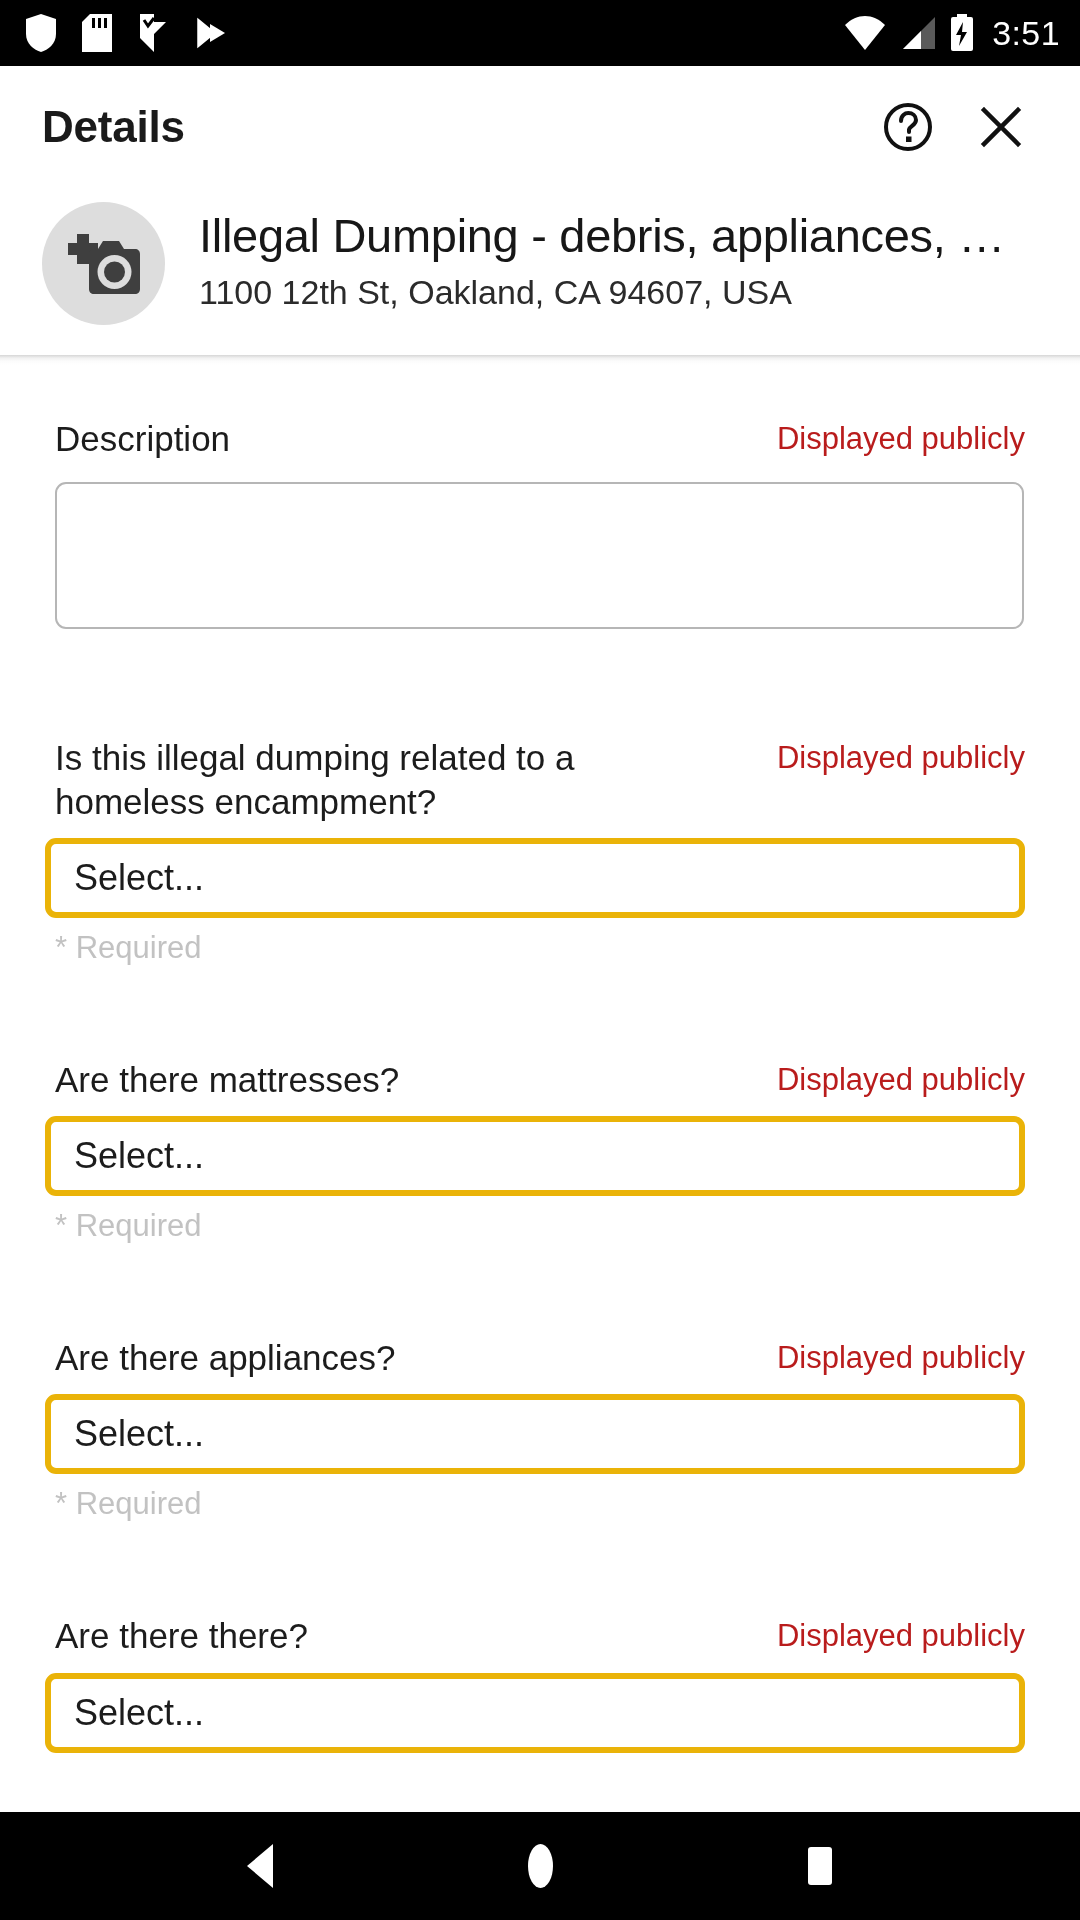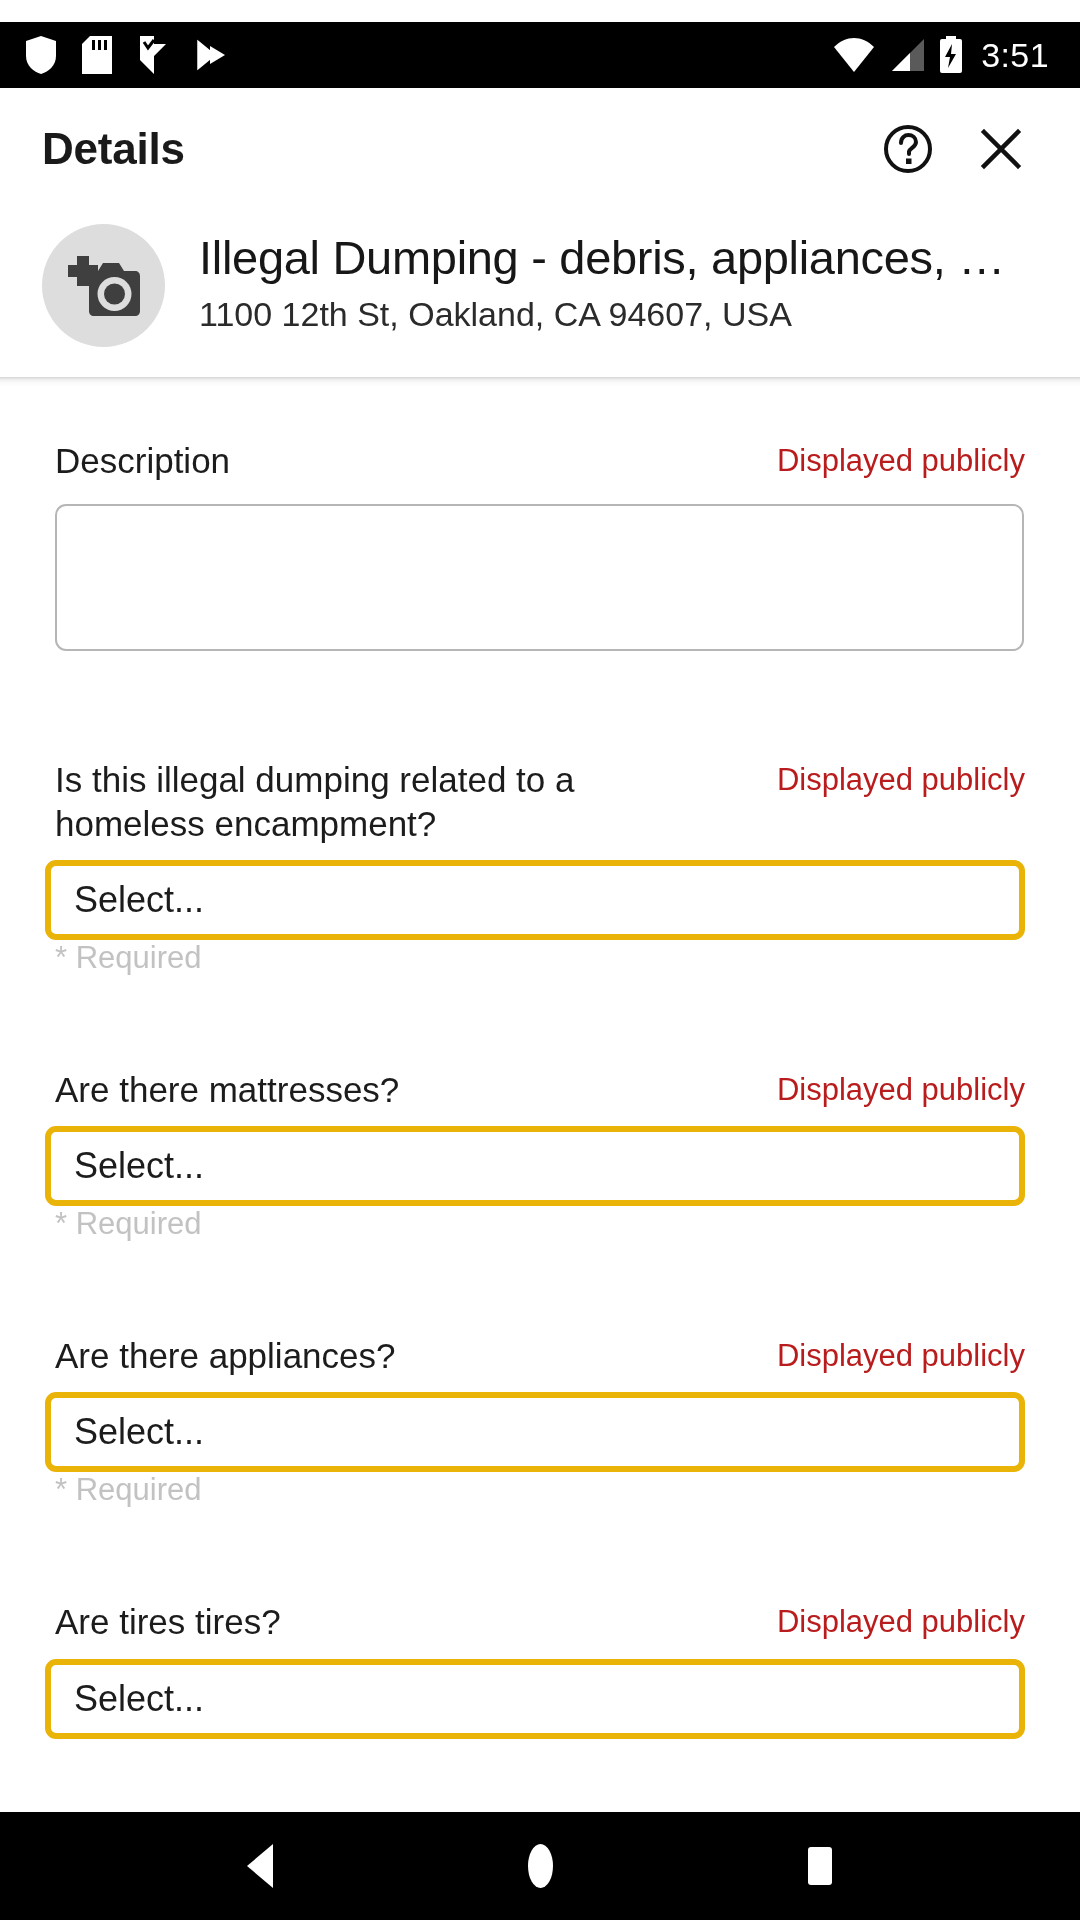--- a/index.html
+++ b/index.html
@@ -23,24 +23,23 @@
     flex-direction: column;
   }
 
   
   .status-bar {
     height: 66px;
     background: #000000;
     display: flex;
     align-items: center;
     justify-content: space-between;
-    padding: 0 31px 0 26px;
-    box-sizing: border-box;
-    flex: 0 0 auto;
-    margin-top: 22px;
+    padding: 0 20px 0 26px;
+    box-sizing: border-box;
+    flex: 0 0 auto;
   }
   .status-left {
     display: flex;
     align-items: center;
     gap: 26px;
   }
   .status-right {
     display: flex;
     align-items: center;
     gap: 13px;
@@ -197,20 +196,21 @@
     cursor: pointer;
   }
   .select-value {
     font-size: 36px;
     color: #1c1c1c;
     line-height: 1;
   }
   .field-required {
     font-size: 31px;
     color: #c2c2c2;
+    margin-top: 12px;
     padding-left: 10px;
   }
   .gap-lg { height: 107px; }
   .gap-md { height: 92px; }
 
   
   .navbar {
     height: 108px;
     background: #000000;
     display: flex;
@@ -386,21 +386,21 @@
       <div class="select-box">
         <span class="select-value">Select...</span>
       </div>
       <div class="field-required">* Required</div>
     </div>
 
     <div class="gap-md"></div>
 
     <div class="field">
       <div class="field-head">
-        <div class="field-label">Are tires tires?</div>
+        <div class="field-label">Are there there?</div>
         <div class="field-public">Displayed publicly</div>
       </div>
       <div class="select-box">
         <span class="select-value">Select...</span>
       </div>
     </div>
 
   </div>
 
   <div class="navbar">

